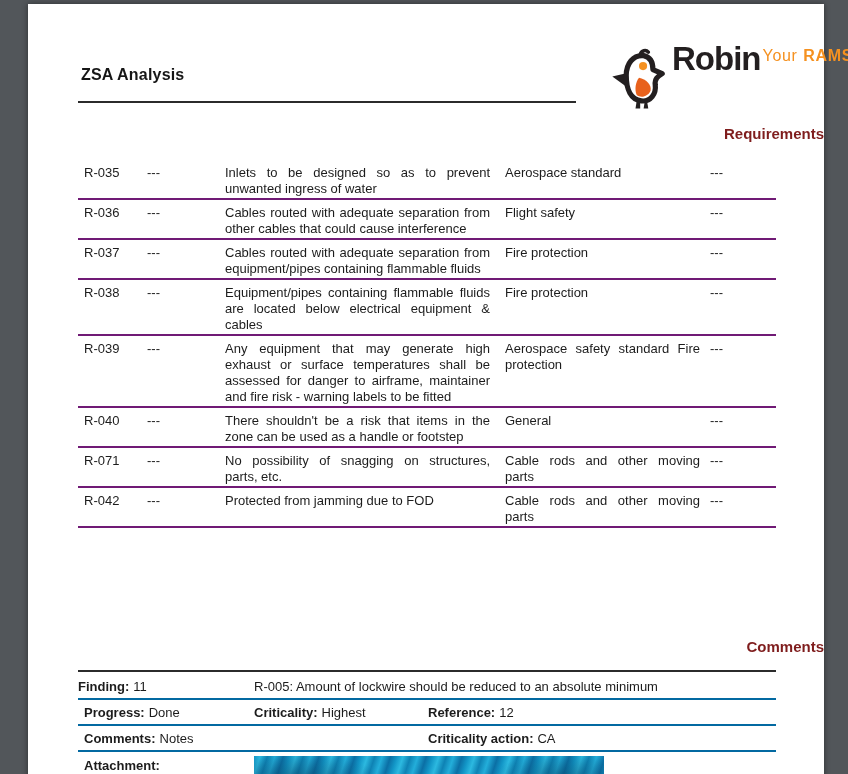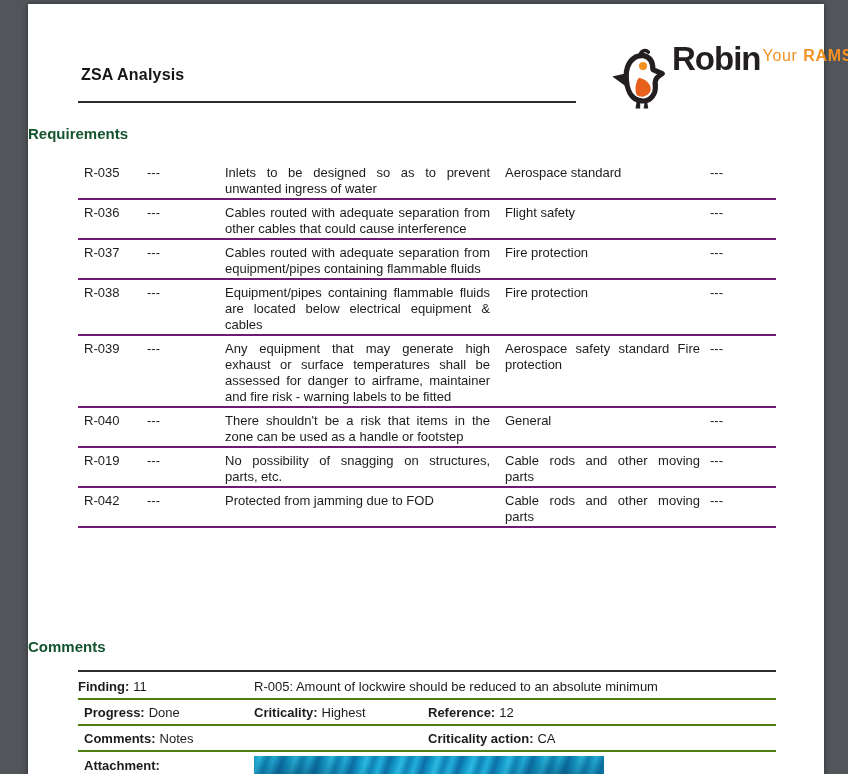--- a/index.html
+++ b/index.html
@@ -31,22 +31,22 @@
     font-size:33px;font-weight:bold;color:#231f20;line-height:38px;letter-spacing:-1px;
   }
   .tagline{
     font-size:16px;color:#f59120;letter-spacing:0.7px;line-height:12px;margin-top:10px;margin-left:2px;white-space:nowrap;text-align:center;
   }
   .tagline .seg{margin-right:0.35em;}
   .tagline .seg:last-child{margin-right:0;}
   .tagline .emph{font-weight:bold;}
   
   .section-heading{
-    position:absolute;left:0;width:100%;text-align:left;
-    font-size:15px;font-weight:bold;color:#14532d;
+    position:absolute;left:0;width:100%;text-align:right;
+    font-size:15px;font-weight:bold;color:#7f1d1d;
   }
   .req-heading{top:121px;}
   .findings-heading{top:634px;}
   
   table{border-collapse:collapse;table-layout:fixed;}
   .req-table{
     position:absolute;left:50px;top:156px;width:698px;
     font-size:13px;line-height:16px;color:#1c1c1c;
   }
   .req-table td{
@@ -55,21 +55,21 @@
   .req-table .c-id{padding-left:6px;}
   .req-table .c-desc{text-align:justify;padding-right:15px;}
   .req-table .c-cat{text-align:justify;padding-right:10px;}
   
   .findings-table{
     position:absolute;left:50px;top:666px;width:698px;
     font-size:13px;line-height:15px;color:#1c1c1c;
     border-top:2px solid #2b2b2b;
   }
   .findings-table td{
-    vertical-align:top;padding:5px 0 4px;border-bottom:2px solid #4d7c0f;
+    vertical-align:top;padding:5px 0 4px;border-bottom:2px solid #0369a1;
   }
   .findings-table tr.r1 td{padding:7px 0 4px;}
   .findings-table tr.r-attach td{border-bottom:none;padding-top:6px;}
   .findings-table .c1{padding-left:6px;}
   .flabel{font-weight:bold;}
   .fval{margin-left:4px;}
   .attachment-img{
     width:350px;height:92px;margin-top:-2px;
     background:
       radial-gradient(ellipse 120px 36px at 12% 25%, rgba(8,70,105,0.6), rgba(8,70,105,0) 70%),
@@ -157,21 +157,21 @@
 
     <tr>
       <td class="c-id">R-040</td>
       <td class="c-dash">---</td>
       <td class="c-desc">There shouldn't be a risk that items in the zone can be used as a handle or footstep</td>
       <td class="c-cat">General</td>
       <td class="c-dash">---</td>
     </tr>
 
     <tr>
-      <td class="c-id">R-019</td>
+      <td class="c-id">R-071</td>
       <td class="c-dash">---</td>
       <td class="c-desc">No possibility of snagging on structures, parts, etc.</td>
       <td class="c-cat">Cable rods and other moving parts</td>
       <td class="c-dash">---</td>
     </tr>
 
     <tr>
       <td class="c-id">R-042</td>
       <td class="c-dash">---</td>
       <td class="c-desc">Protected from jamming due to FOD</td>

